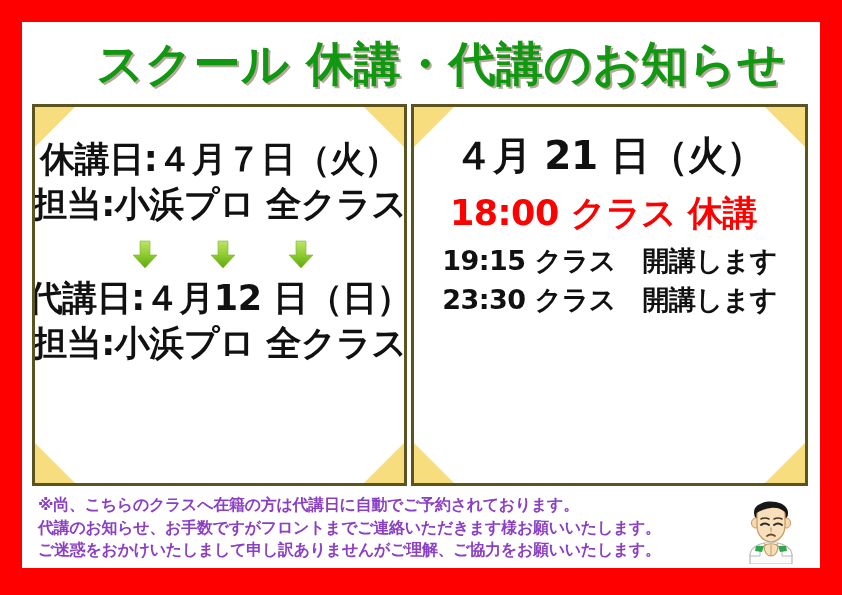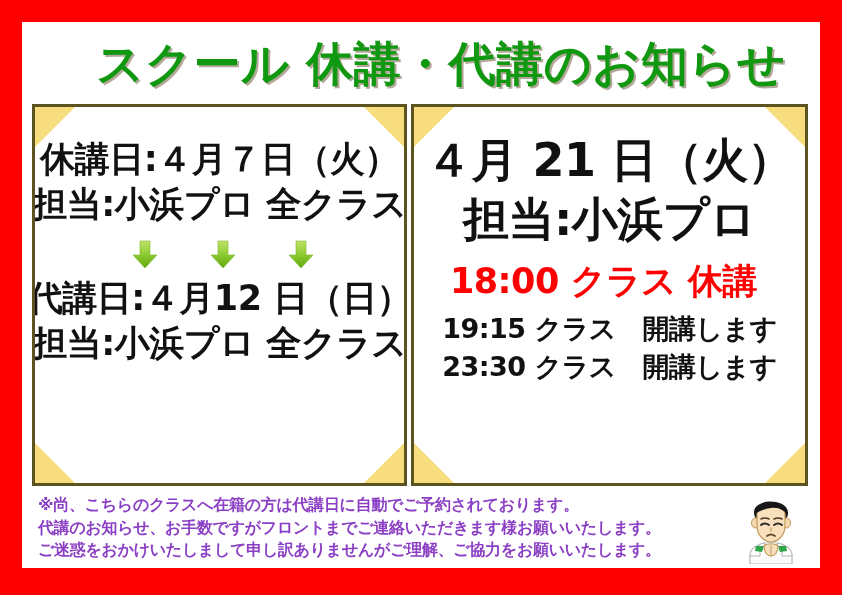--- a/index.html
+++ b/index.html
@@ -131,21 +131,21 @@
   #arrows {
     display: flex;
     gap: 52px;
     margin: 10px 0 8px 0;
     padding-left: 6px;
   }
   .arrow-ico { display: block; }
 
   
   .right .panel-body { padding-top: 26px; }
-  .right .line-big { margin: 0 0 5px 0; font-size: 46px; }
+  .right .line-big { margin: 0 0 5px 0; font-size: 39px; }
   .line-red {
     font-size: 35px;
     font-weight: bold;
     color: #FF0000;
     white-space: nowrap;
     line-height: 1.2;
     margin: 8px 12px 10px 0;
     letter-spacing: -0.5px;
   }
   .line-mid {
@@ -234,21 +234,20 @@
       </div>
 
       <div class="panel right">
         <span class="corner tl"></span>
         <span class="corner tr"></span>
         <span class="corner bl"></span>
         <span class="corner br"></span>
 
         <div class="panel-body">
           <div class="line-big">４月 21 日（火）</div>
-          <div class="line-big">担当:小浜プロ</div>
           <div class="line-red">18:00 クラス 休講</div>
           <div class="line-mid">19:15 クラス　開講します</div>
           <div class="line-mid">23:30 クラス　開講します</div>
         </div>
       </div>
     </div>
 
     <div id="footer">
       <div id="footer-text">
         <div class="foot-line">※尚、こちらのクラスへ在籍の方は代講日に自動でご予約されております。</div>

